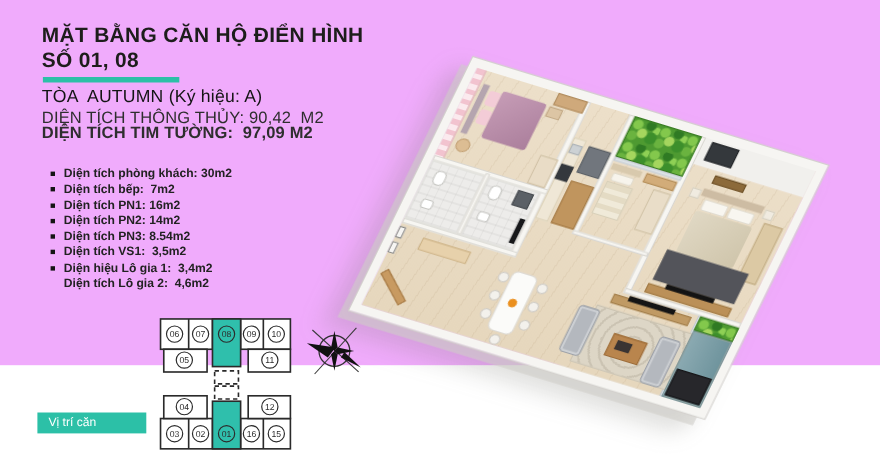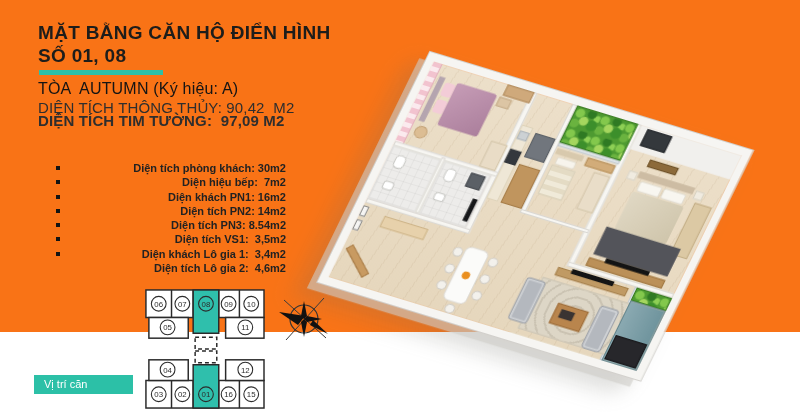--- a/index.html
+++ b/index.html
@@ -1,30 +1,30 @@
 <!DOCTYPE html>
 <html><head>
 <meta charset="utf-8">
 <style>
   html,body{margin:0;padding:0;}
   body{width:800px;height:420px;background:#ffffff;overflow:hidden;
        font-family:"Liberation Sans","DejaVu Sans",sans-serif;}
-  .canvas{position:relative;width:800px;height:332px;background:#f97316;}
+  .canvas{position:relative;width:800px;height:332px;background:#f0abfc;}
   .abs{position:absolute;box-sizing:border-box;}
   .pre{white-space:pre-wrap;}
 
   
   .title{left:38px;top:21px;font-size:19px;line-height:23px;font-weight:bold;
          color:#1d1d1b;letter-spacing:.3px;}
   .accent-bar{left:39px;top:70px;width:124px;height:5px;}
   .building{left:38px;top:80px;font-size:16px;color:#141414;letter-spacing:.2px;}
   .area1{left:38px;top:99px;}
   .area2{left:38px;top:112px;font-weight:bold;}
   .arealine{font-size:15px;color:#2e2e2e;letter-spacing:.15px;}
-  .roomlist{left:40px;top:146px;width:230px;list-style:none;margin:16px;padding:0;text-align:right;}
+  .roomlist{left:40px;top:146px;width:230px;list-style:none;margin:6px;padding:0;}
   .roomlist li{position:relative;height:14.3px;font-size:11px;font-weight:bold;
                color:#222;padding-left:12px;}
   .roomlist li::before{content:"";position:absolute;left:0;top:4px;width:4px;height:4px;
                background:#141414;}
   .roomlist li.no-bullet::before{display:none;}
   .loc-chip{left:34px;top:375px;width:99px;height:19px;color:#fff;font-size:11px;
             line-height:19px;padding-left:10px;}
 
   
   .unitmap{left:137px;top:288px;}
@@ -164,26 +164,26 @@
     <div>MẶT BẰNG CĂN HỘ ĐIỂN HÌNH</div>
     <div>SỐ 01, 08</div>
   </div>
   <div class="abs accent-bar" style="background:#2cc0a7"></div>
   <div class="abs building pre">TÒA  AUTUMN (Ký hiệu: A)</div>
   <div class="abs arealine area1 pre">DIỆN TÍCH THÔNG THỦY: 90,42  M2</div>
   <div class="abs arealine area2 pre">DIỆN TÍCH TIM TƯỜNG:  97,09 M2</div>
 
   <ul class="abs roomlist">
     <li class="pre">Diện tích phòng khách: 30m2</li>
-    <li class="pre">Diện hiệu bếp:  7m2</li>
-    <li class="pre">Diện khách PN1: 16m2</li>
+    <li class="pre">Diện tích bếp:  7m2</li>
+    <li class="pre">Diện tích PN1: 16m2</li>
     <li class="pre">Diện tích PN2: 14m2</li>
     <li class="pre">Diện tích PN3: 8.54m2</li>
     <li class="pre">Diện tích VS1:  3,5m2</li>
-    <li class="pre">Diện khách Lô gia 1:  3,4m2</li>
+    <li class="pre">Diện hiệu Lô gia 1:  3,4m2</li>
     <li class="pre no-bullet">Diện tích Lô gia 2:  4,6m2</li>
   </ul>
 
   <svg class="abs unitmap" width="132" height="122" viewBox="0 0 134 124">
     <g stroke="#2a2a2a" stroke-width="1.5" fill="#ffffff">
 
       <rect x="9" y="2" width="120" height="28"></rect>
       <line x1="35" y1="2" x2="35" y2="30"></line>
         <line x1="57" y1="2" x2="57" y2="30"></line>
       <line x1="83" y1="2" x2="83" y2="30"></line>

